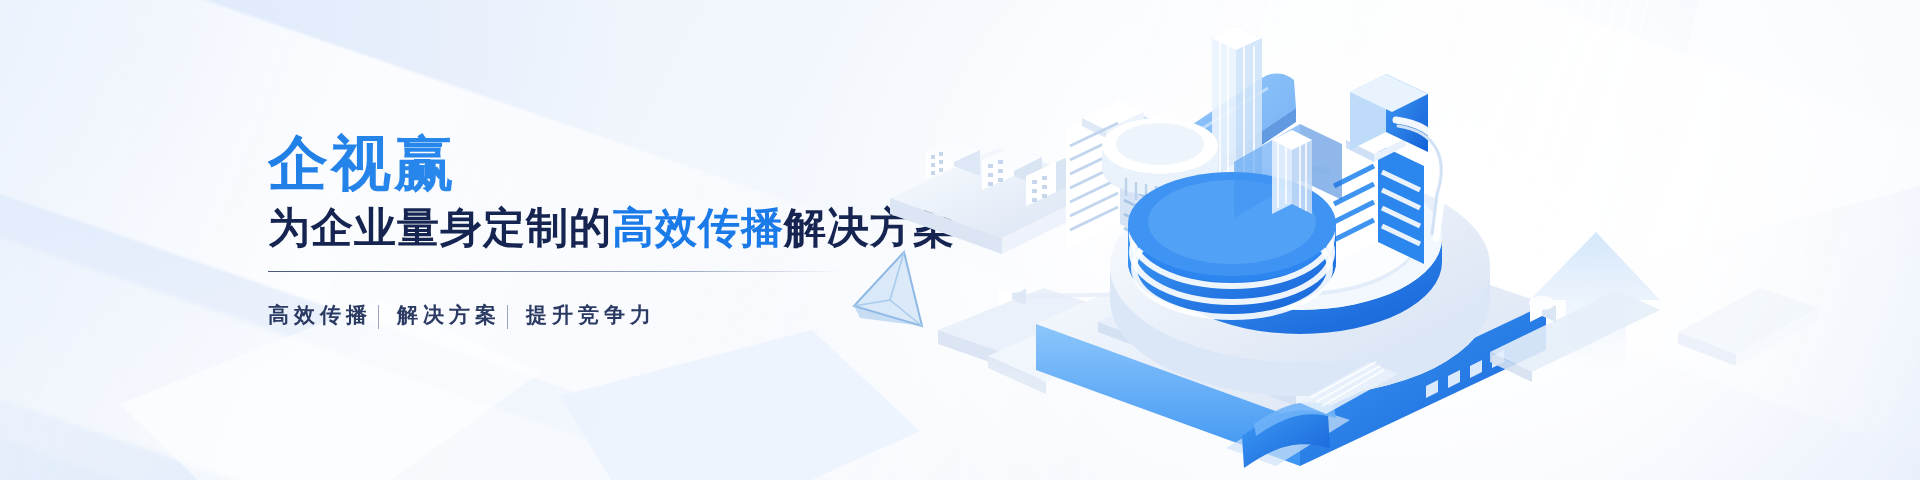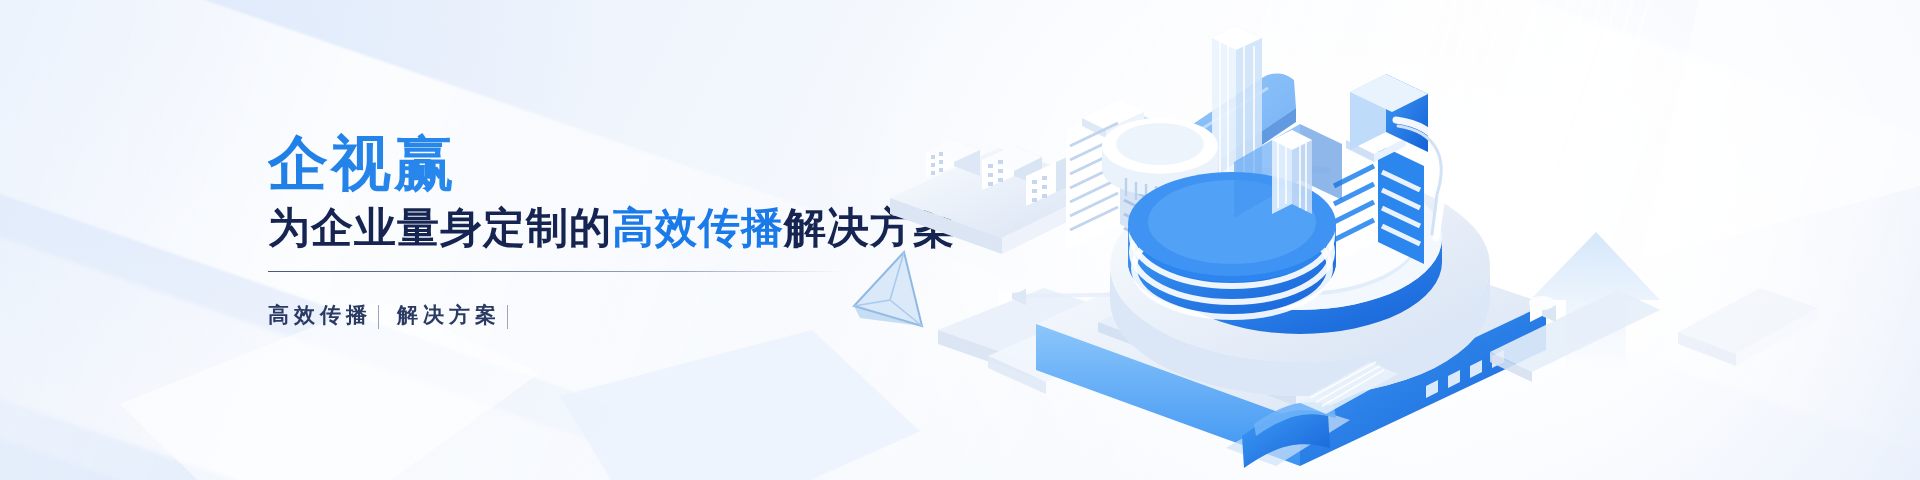--- a/index.html
+++ b/index.html
@@ -95,20 +95,21 @@
 
   <div class="copy">
     <h1 class="brand">企视赢</h1>
     <h2 class="headline"><span>为企业量身定制的</span><span class="hl">高效传播</span><span>解决方案</span></h2>
     <div class="rule"></div>
     <div class="subline">
       <span>高效传播</span>
       <span class="sep"></span>
       <span>解决方案</span>
       <span class="sep"></span>
+      <span>提升竞争力</span>
     </div>
   </div>
 
   <div class="art">
     <svg viewBox="0 0 1090 480" xmlns="http://www.w3.org/2000/svg" aria-hidden="true">
       <defs>
         <linearGradient id="gBlueDeep" x1="0" y1="0" x2="1" y2="1">
           <stop offset="0" stop-color="#3f9bf5"></stop>
             <stop offset="1" stop-color="#1562d8"></stop>
         </linearGradient>

